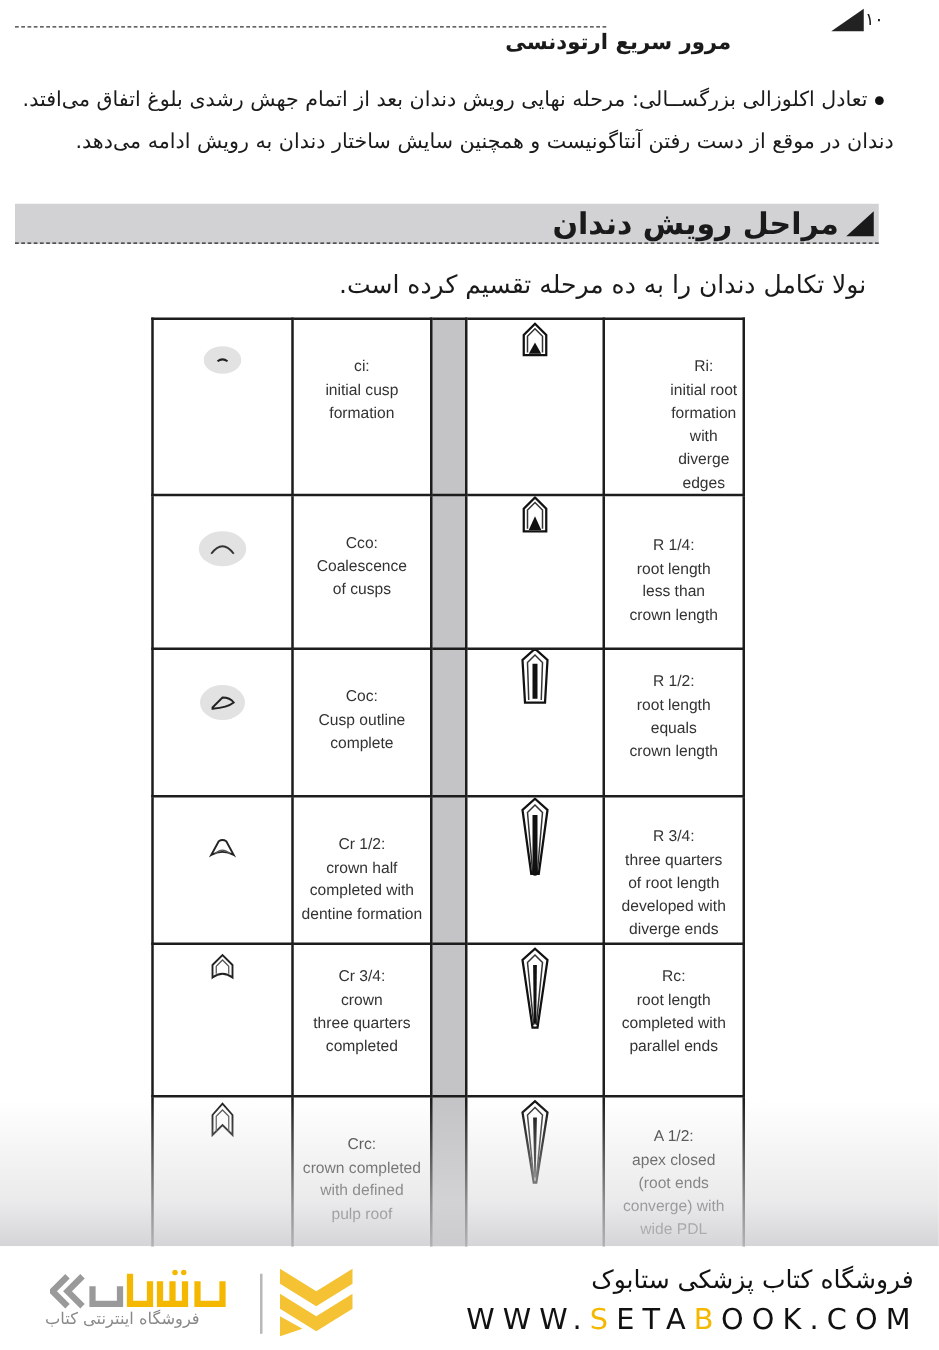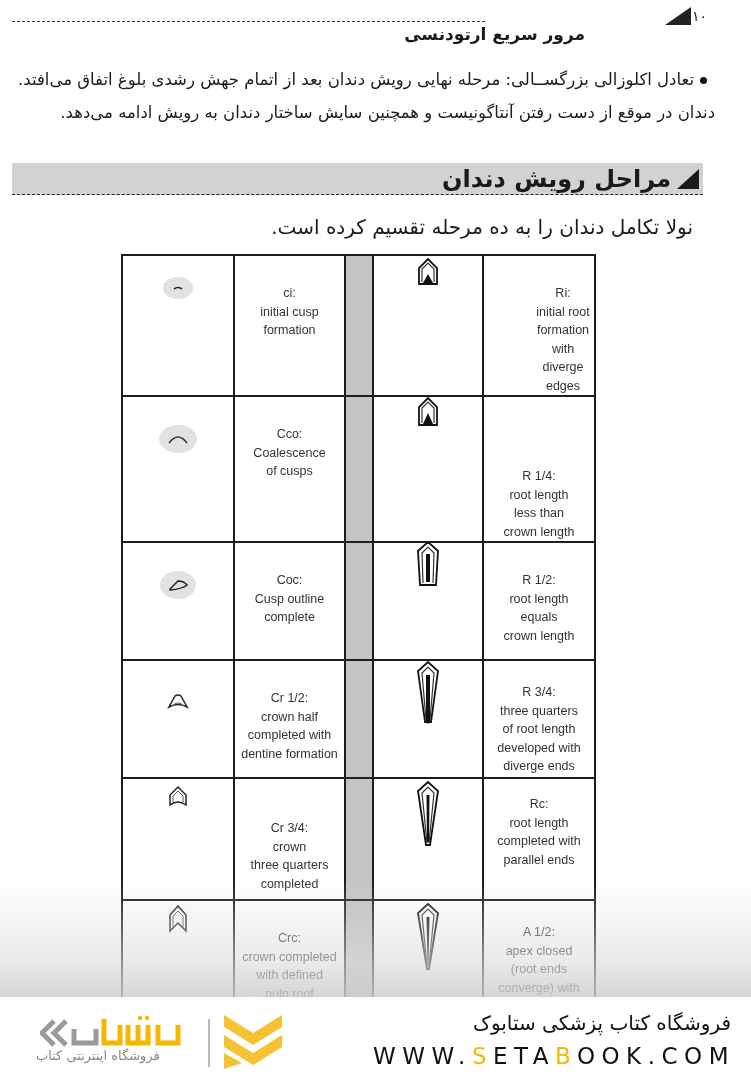--- a/index.html
+++ b/index.html
@@ -134,21 +134,21 @@
         <td style="height: 121px;">
           <div class="cell-img" style="height: 121px;">
             <svg width="60" height="121" viewBox="-30 -14 60 121" style="position:absolute;left:50%;margin-left:-30px;top:0">
               <path d="M-9 14 L-9 -4 L0 -13 L9 -4 L9 14 Z" fill="none" stroke="#111" stroke-width="1.8"></path>
               <path d="M-6 12 L-6 -3 L0 -9 L6 -3 L6 12" fill="none" stroke="#333" stroke-width="1.2"></path>
               <path d="M-5 13 L0 2 L5 13 Z" fill="#111"></path>
             </svg>
           </div>
         </td>
         <td style="height: 121px;">
-          <div class="cell-txt" style=" margin-top: 40px;">
+          <div class="cell-txt" style="">
             <span class="code">R 1/4:</span>
             <span class="code">root length</span>
             <span class="code">less than</span>
             <span class="code">crown length</span>
           </div>
         </td>
       </tr>
       <tr>
         <td style="height: 116px;">
           <div class="cell-img" style="height: 116px;">
@@ -169,21 +169,21 @@
         <td style="height: 116px;">
           <div class="cell-img" style="height: 116px;">
             <svg width="60" height="116" viewBox="-30 -14 60 116" style="position:absolute;left:50%;margin-left:-30px;top:0">
               <path d="M-8 28 L-10 -6 L0 -15 L10 -6 L8 28 Z" fill="none" stroke="#111" stroke-width="1.8"></path>
               <path d="M-5 26 L-6 -4 L0 -10 L6 -4 L5 26" fill="none" stroke="#333" stroke-width="1.2"></path>
               <rect x="-2" y="-3" width="4" height="28" fill="#111"></rect>
             </svg>
           </div>
         </td>
         <td style="height: 116px;">
-          <div class="cell-txt" style="padding-top: 28px; text-align: center;">
+          <div class="cell-txt" style="padding-top: 16px; text-align: center;">
             <span class="code">R 1/2:</span>
             <span class="code">root length</span>
             <span class="code">equals</span>
             <span class="code">crown length</span>
           </div>
         </td>
       </tr>
       <tr>
         <td style="height: 116px;">
           <div class="cell-img" style="height: 116px;">
@@ -225,21 +225,21 @@
       <tr>
         <td style="height: 120px;">
           <div class="cell-img" style="height: 120px;">
             <svg width="60" height="120" viewBox="-30 -18 60 120" style="position:absolute;left:50%;margin-left:-30px;top:0">
               <path d="M-8 8 L-8 -2 L0 -10 L8 -2 L8 8 Q0 2 -8 8 Z" fill="none" stroke="#222" stroke-width="1.5"></path>
               <path d="M-5 5 L-5 -1 L0 -6 L5 -1 L5 5" fill="none" stroke="#555" stroke-width="1"></path>
             </svg>
           </div>
         </td>
         <td style="height: 120px;">
-          <div class="cell-txt" style="padding-top: 40px;">
+          <div class="cell-txt" style="padding-top: 16px;">
             <span class="code">Cr 3/4:</span>
             <span class="code">crown</span>
             <span class="code">three quarters</span>
             <span class="code">completed</span>
           </div>
         </td>
         <td class="gray"></td>
         <td style="height: 120px;">
           <div class="cell-img" style="height: 120px;">
             <svg width="60" height="120" viewBox="-30 -18 60 120" style="position:absolute;left:50%;margin-left:-30px;top:0">

